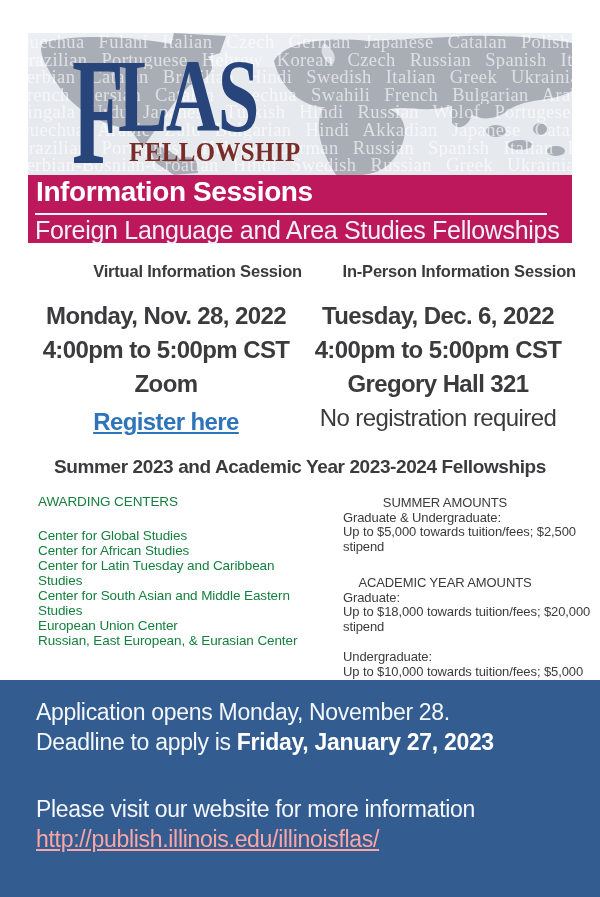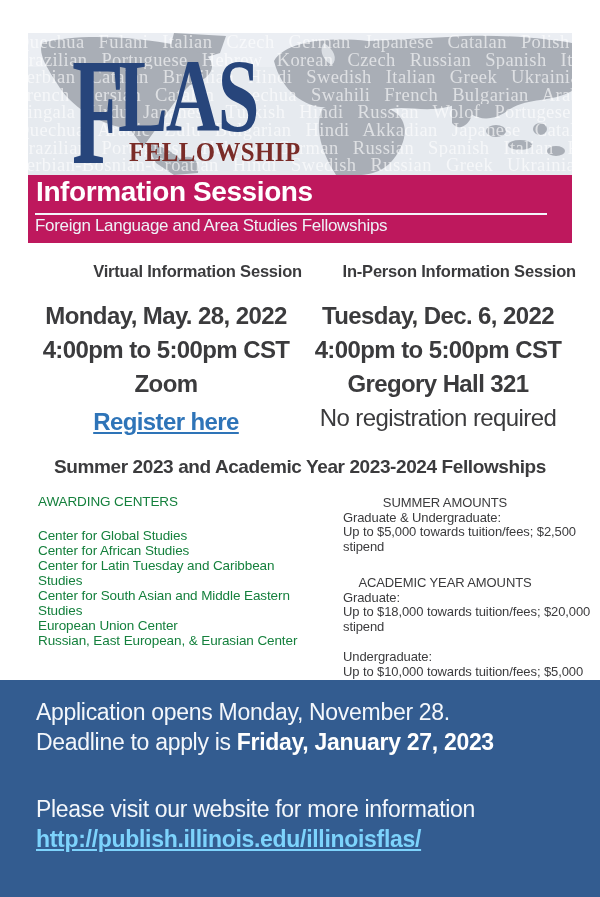--- a/index.html
+++ b/index.html
@@ -28,42 +28,42 @@
   }
   .logo-sub{
     position:absolute;left:101px;top:106px;font-family:"Liberation Serif",serif;
     font-weight:bold;font-size:27px;line-height:1;color:#7a2c28;letter-spacing:.5px;
     transform:scaleX(0.92);transform-origin:left top;
   }
   
   .banner{position:absolute;left:28px;top:175px;width:544px;height:68px;background:#be185d;}
   .banner-title{position:absolute;left:8px;top:1px;font-size:28px;font-weight:bold;color:#ffffff;letter-spacing:-0.4px;}
   .banner-line{position:absolute;left:7px;top:38px;width:512px;height:2px;background:#f4f6fa;}
-  .banner-sub{position:absolute;left:7px;top:41px;font-size:17px;font-weight:normal;color:#eef1f7;letter-spacing:-0.3px;}
+  .banner-sub{position:absolute;left:7px;top:41px;font-size:25px;font-weight:normal;color:#eef1f7;letter-spacing:-0.3px;}
   
   .col-left{position:absolute;left:30px;top:262px;width:272px;text-align:center;}
   .col-right{position:absolute;left:300px;top:262px;width:276px;text-align:center;}
   .session-heading{font-size:16.5px;font-weight:bold;color:#3b3b3d;letter-spacing:-0.2px;margin-bottom:18px;text-align:right;}
   .session-big{font-size:24px;font-weight:bold;color:#3b3b3d;line-height:34px;letter-spacing:-0.6px;}
   .register-link{font-size:24px;font-weight:bold;color:#2e74b8;text-decoration:underline;line-height:34px;letter-spacing:-0.6px;display:inline-block;margin-top:4px;cursor:pointer;}
   .session-note{font-size:24px;font-weight:normal;color:#3b3b3d;line-height:34px;letter-spacing:-0.6px;}
   
   .fellow-heading{position:absolute;left:0;top:456px;width:600px;text-align:center;font-size:19px;font-weight:bold;color:#3b3b3d;letter-spacing:-0.4px;}
   .awarding{position:absolute;left:38px;top:494px;width:268px;font-size:13.5px;color:#15803d;line-height:15px;letter-spacing:-0.1px;}
   .awarding-list{margin-top:19px;}
   .amounts{position:absolute;left:327px;top:496px;width:268px;font-size:13px;color:#3b3b3d;line-height:14.5px;letter-spacing:-0.1px;margin-left:16px;}
   .amounts-heading{width:204px;text-align:center;}
   .amt-gap1{margin-top:22px;}
   .amt-gap2{margin-top:16px;}
   
   .footer{position:absolute;left:0;top:680px;width:600px;height:217px;background:#335c90;}
   .footer-text{position:absolute;left:36px;top:17px;color:#f4f7fb;font-size:23px;line-height:30px;letter-spacing:-0.3px;font-weight:normal;}
   .footer-bold{font-weight:bold;color:#ffffff;}
   .footer-gap{margin-top:37px;}
-  .footer-url{color:#7dd3fc;text-decoration:underline;cursor:pointer;font-weight:bold;}
+  .footer-url{color:#fca5a5;text-decoration:underline;cursor:pointer;}
 </style>
 </head>
 <body>
 
 <div class="hero">
   <svg class="map-svg" viewBox="0 0 544 142" preserveAspectRatio="none">
     <rect x="0" y="0" width="544" height="142" fill="#e6eaef"></rect>
     <rect x="0" y="0" width="544" height="34" fill="#edf0f5" opacity="0.7"></rect>
 
     <path fill="#a9aeb6" d="M146,0 L198,3 L192,20 L166,28 L142,16 Z"></path>
@@ -107,21 +107,21 @@
 </div>
 
 <div class="banner">
   <div class="banner-title">Information Sessions</div>
   <div class="banner-line"></div>
   <div class="banner-sub">Foreign Language and Area Studies Fellowships</div>
 </div>
 
 <div class="col-left">
   <div class="session-heading">Virtual Information Session</div>
-  <div class="session-big">Monday, May. 28, 2022</div>
+  <div class="session-big">Monday, Nov. 28, 2022</div>
   <div class="session-big">4:00pm to 5:00pm CST</div>
   <div class="session-big">Zoom</div>
   <a class="register-link">Register here</a>
 </div>
 
 <div class="col-right">
   <div class="session-heading">In-Person Information Session</div>
   <div class="session-big">Tuesday, Dec. 6, 2022</div>
   <div class="session-big">4:00pm to 5:00pm CST</div>
   <div class="session-big">Gregory Hall 321</div>

